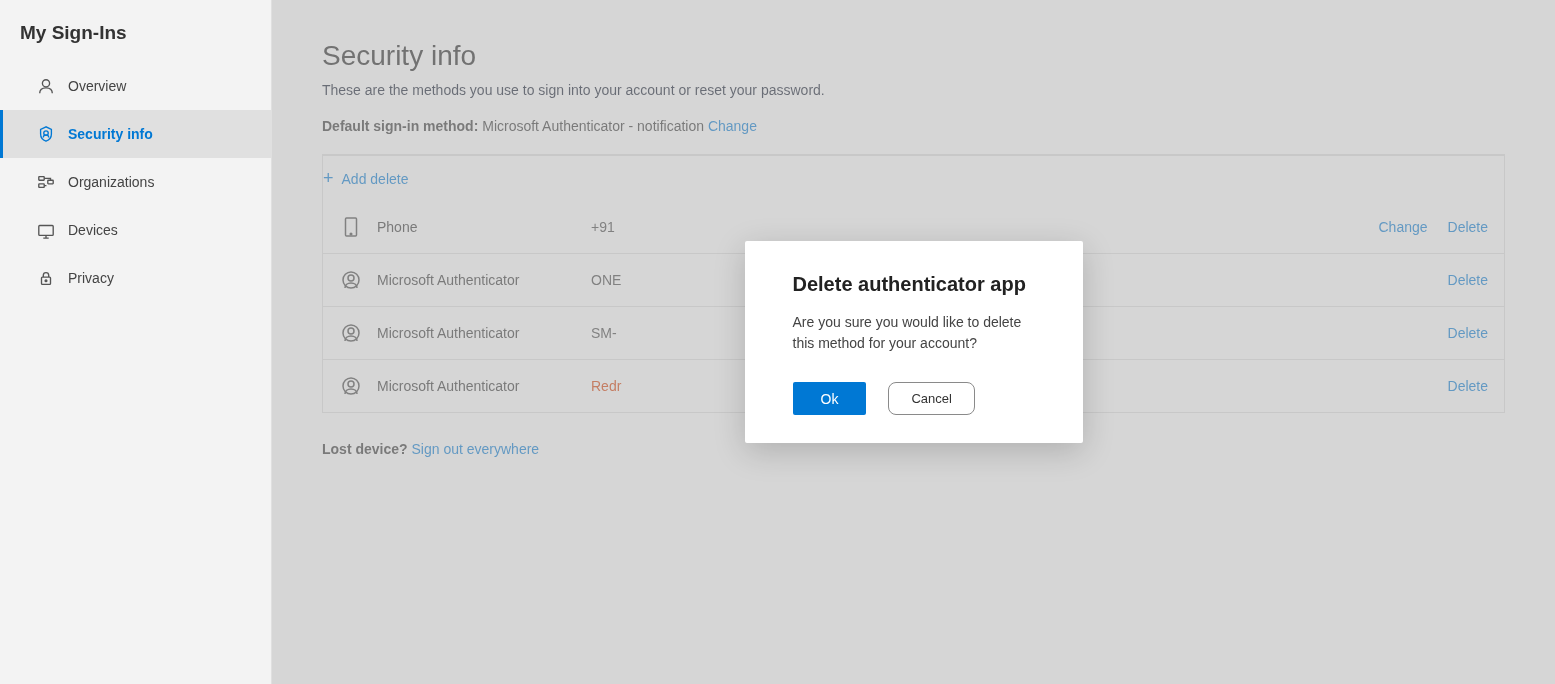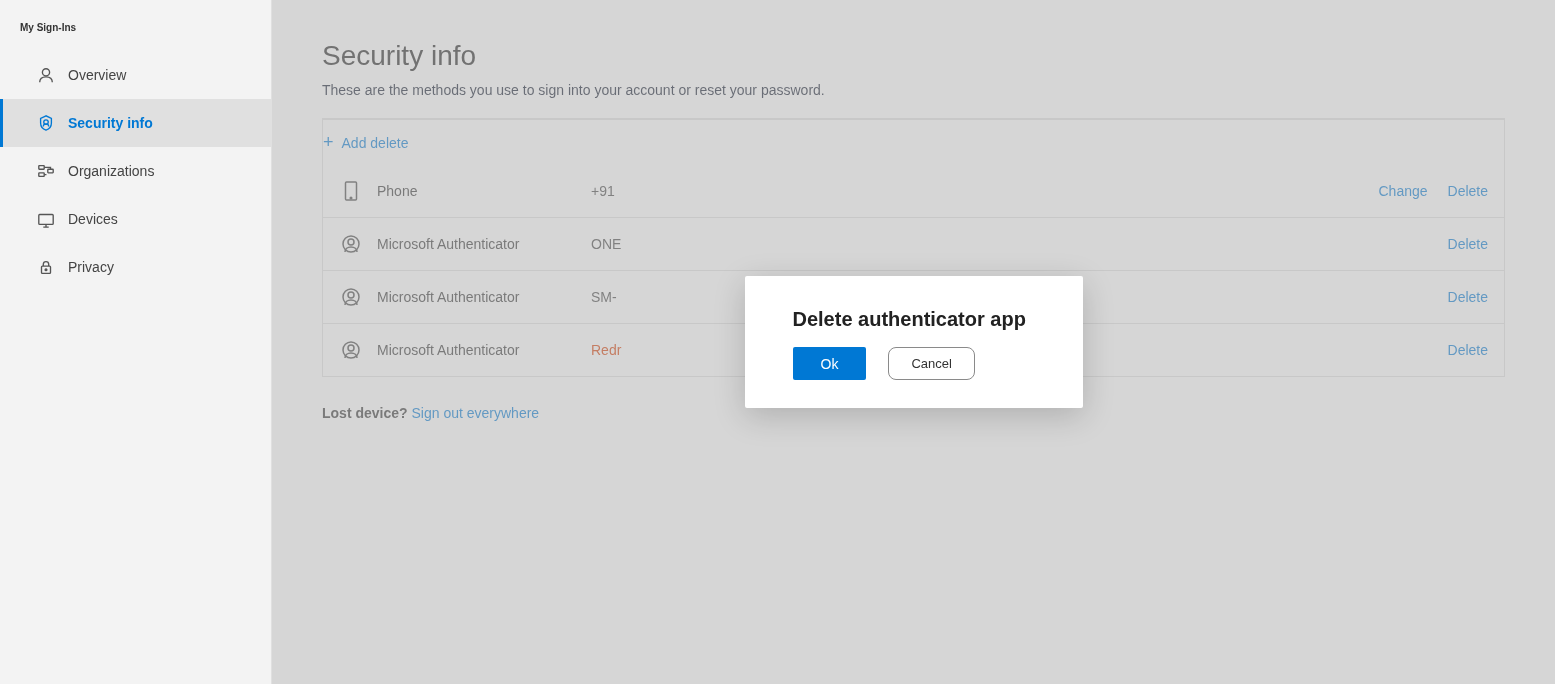--- a/index.html
+++ b/index.html
@@ -16,21 +16,21 @@
       width: 272px;
       background: #f3f3f3;
       border-right: 1px solid #e0e0e0;
       display: flex;
       flex-direction: column;
       padding-top: 0;
       flex-shrink: 0;
       height: 100%;
     }
     .sidebar-title {
-      font-size: 10px;
+      font-size: 19px;
       font-weight: 600;
       color: #333;
       padding: 22px 20px 18px 20px;
       background: #f3f3f3;
     }
     .sidebar-item {
       display: flex;
       align-items: center;
       padding: 14px 36px;
       cursor: pointer;
@@ -298,20 +298,25 @@
       </svg>
     </div>
     <span>Privacy</span>
   </div>
 </div>
 
 <div class="main-wrapper">
   <div class="content-area">
     <h1 class="page-title">Security info</h1>
     <p class="page-subtitle">These are the methods you use to sign into your account or reset your password.</p>
+    <p class="default-signin">
+      <strong>Default sign-in method:</strong>
+      <span> Microsoft Authenticator - notification </span>
+      <a class="change-link">Change</a>
+    </p>
 
     <div class="methods-table">
       <div class="add-method">
         <span class="add-method-icon">+</span>
         <span>Add delete</span>
       </div>
 
       <div class="method-row">
         <div class="method-icon">
           <svg viewBox="0 0 22 22" fill="none" stroke="#444" stroke-width="1.5">
@@ -374,20 +379,21 @@
     </div>
 
     <p class="lost-device">
       <strong>Lost device?</strong>
       <a class="link"> Sign out everywhere</a>
     </p>
 
     <div class="overlay">
       <div class="dialog">
         <div class="dialog-title">Delete authenticator app</div>
+        <div class="dialog-body">Are you sure you would like to delete this method for your account?</div>
         <div class="dialog-buttons">
           <button class="btn-ok">Ok</button>
           <button class="btn-cancel">Cancel</button>
         </div>
       </div>
     </div>
   </div>
 </div>
 
 </body></html>

